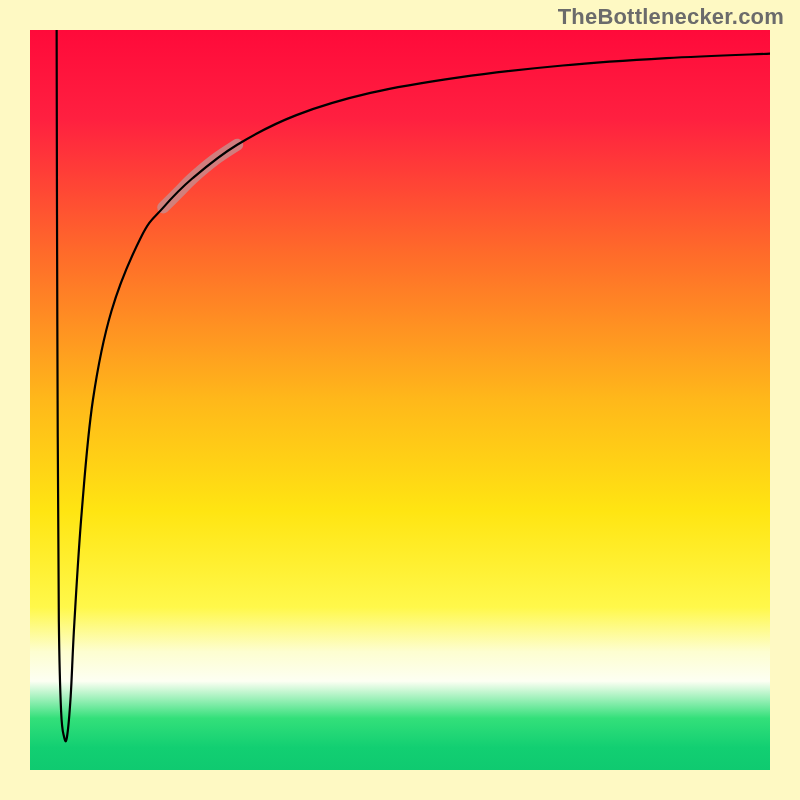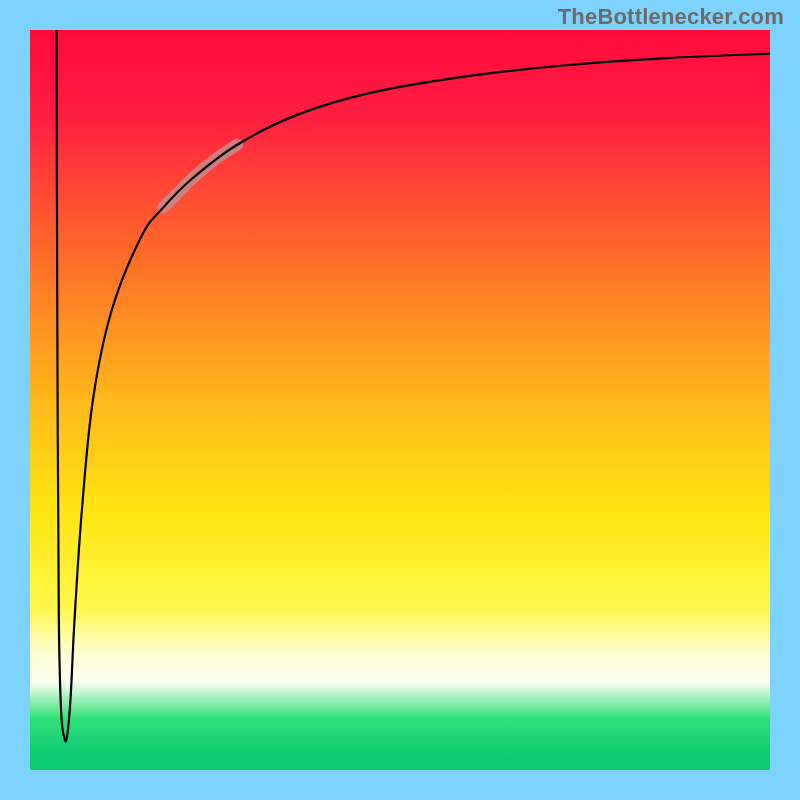--- a/index.html
+++ b/index.html
@@ -1,17 +1,17 @@
 <!DOCTYPE html>
 <html><head>
 <meta charset="utf-8">
 <style>
   * { margin: 0; padding: 0; box-sizing: border-box; }
   html, body { width: 800px; height: 800px; background: #000; font-family: Arial, Helvetica, sans-serif; }
-  .container { position: relative; width: 800px; height: 800px; background: #7dd3fc; }
+  .container { position: relative; width: 800px; height: 800px; background: #fef9c3; }
   .watermark {
     position: absolute;
     top: 4px;
     right: 16px;
     color: #6b6b6b;
     font-size: 22px;
     font-weight: bold;
     letter-spacing: 0.2px;
     z-index: 20;
   }

